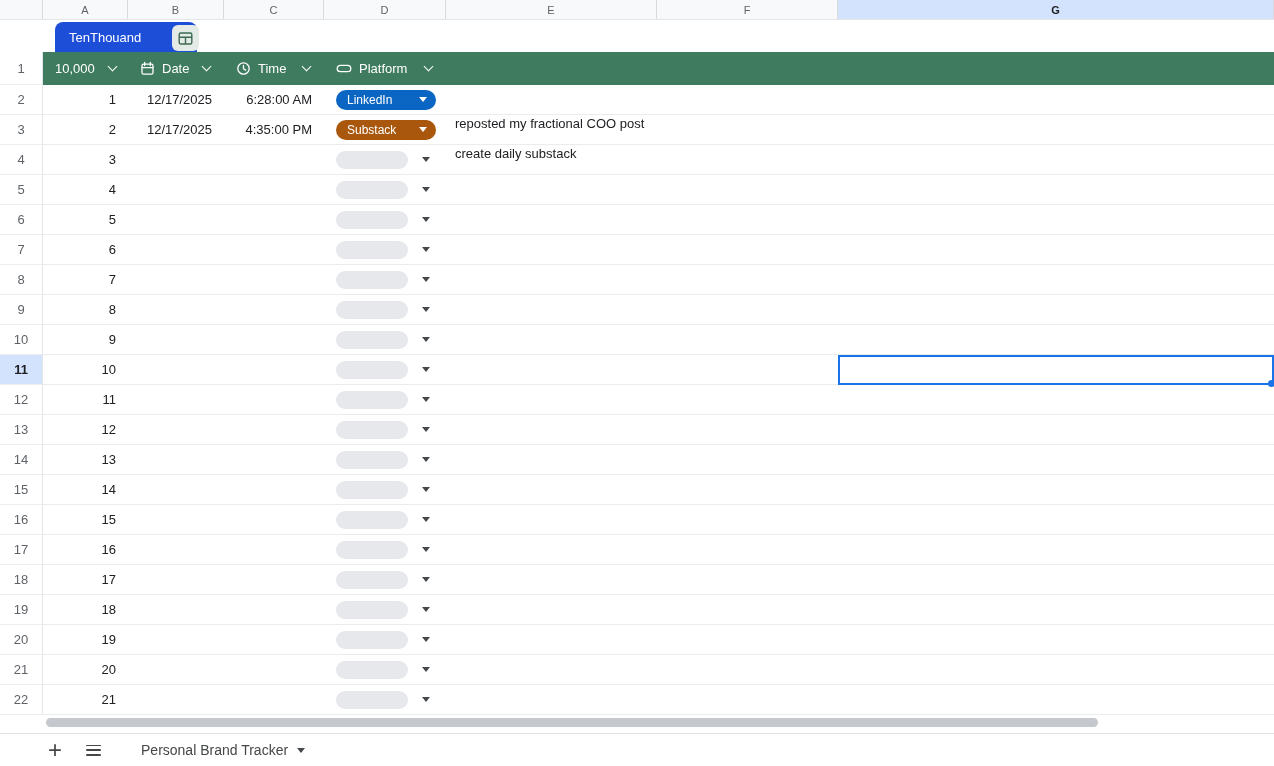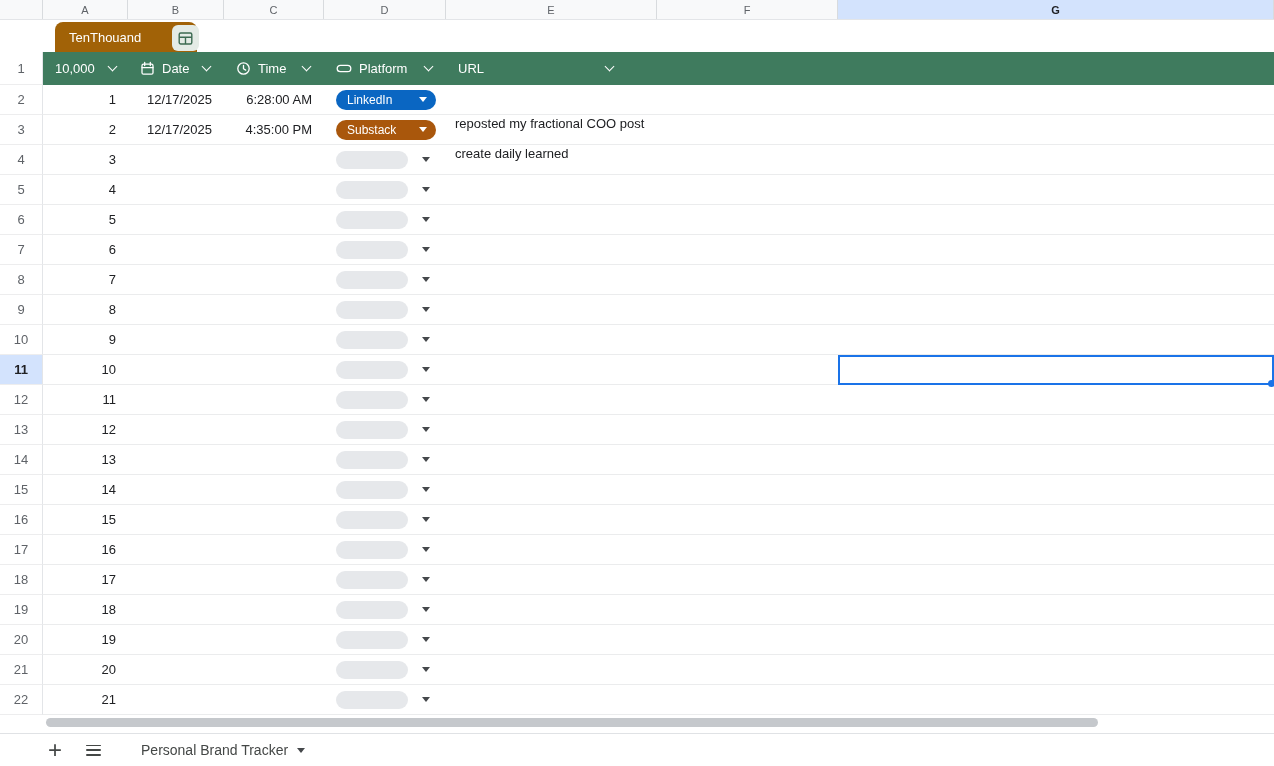--- a/index.html
+++ b/index.html
@@ -95,21 +95,21 @@
         <div class="letter" style="width: 85px;">A</div>
         <div class="letter" style="width: 96px;">B</div>
         <div class="letter" style="width: 100px;">C</div>
         <div class="letter" style="width: 122px;">D</div>
         <div class="letter" style="width: 211px;">E</div>
         <div class="letter" style="width: 181px;">F</div>
         <div class="letter sel" style="background: rgb(211, 227, 253); width: 436px;">G</div>
       </div>
   </div>
 
-  <div class="table-tab green-bg" style="background: #a16207; gap: 39px;">
+  <div class="table-tab green-bg" style="background: #1d4ed8; gap: 39px;">
     <span>TenThouand</span>
     <span class="chev"></span>
   </div>
   <div class="table-icon-btn">
     <svg width="15" height="15" viewBox="0 0 15 15" fill="none" stroke="#3c6b52" stroke-width="1.4">
       <rect x="1.2" y="2" width="12.6" height="11" rx="1.5"></rect>
       <path d="M1.2 6.2h12.6 M7.5 6.2v6.8"></path>
     </svg>
   </div>
 
@@ -163,25 +163,20 @@
         <span class="chev"></span>
     </div>
     <div class="ghcell" style="width:122px">
       <svg class="hicon" width="16" height="15" viewBox="0 0 16 15" fill="none" stroke="#fff" stroke-width="1.3">
         <rect x="1.2" y="4.3" width="13.6" height="6.4" rx="3.2"></rect>
       </svg>
       <span>Platform</span>
       <span class="spacer"></span>
         <span class="chev"></span>
     </div>
-    <div class="ghcell" style="width:181px">
-      <span>URL</span>
-      <span class="spacer"></span>
-        <span class="chev"></span>
-    </div>
   </div>
 
   <div class="grid" id="grid">
       <div class="grow">
         <div class="cell c-num" style="width: 85px;">1</div>
         <div class="cell c-date" style="width: 96px;">12/17/2025</div>
         <div class="cell c-time" style="width: 100px;">6:28:00 AM</div>
         <div class="cell c-plat" style="width: 122px;">
           <span class="chip filled" style="background: rgb(10, 102, 194);">
             <span>LinkedIn</span>
@@ -194,21 +189,21 @@
       <div class="grow">
         <div class="cell c-num" style="width: 85px;">2</div>
         <div class="cell c-date" style="width: 96px;">12/17/2025</div>
         <div class="cell c-time" style="width: 100px;">4:35:00 PM</div>
         <div class="cell c-plat" style="width: 122px;">
           <span class="chip filled" style="background: rgb(169, 87, 12);">
             <span>Substack</span>
             <span class="tri"></span>
           </span>
         </div>
-        <div class="cell c-desc" style="width: 211px;">create daily learned</div>
+        <div class="cell c-desc" style="width: 211px;">create daily substack</div>
         <div class="cell c-learn" style="width: 436px;"></div>
       </div>
       <div class="grow">
         <div class="cell c-num" style="width: 85px;">3</div>
         <div class="cell c-date" style="width: 96px;"></div>
         <div class="cell c-time" style="width: 100px;"></div>
         <div class="cell c-plat" style="width: 122px;">
           <span class="chip empty"></span>
           <span class="tri dark"></span>
         </div>

